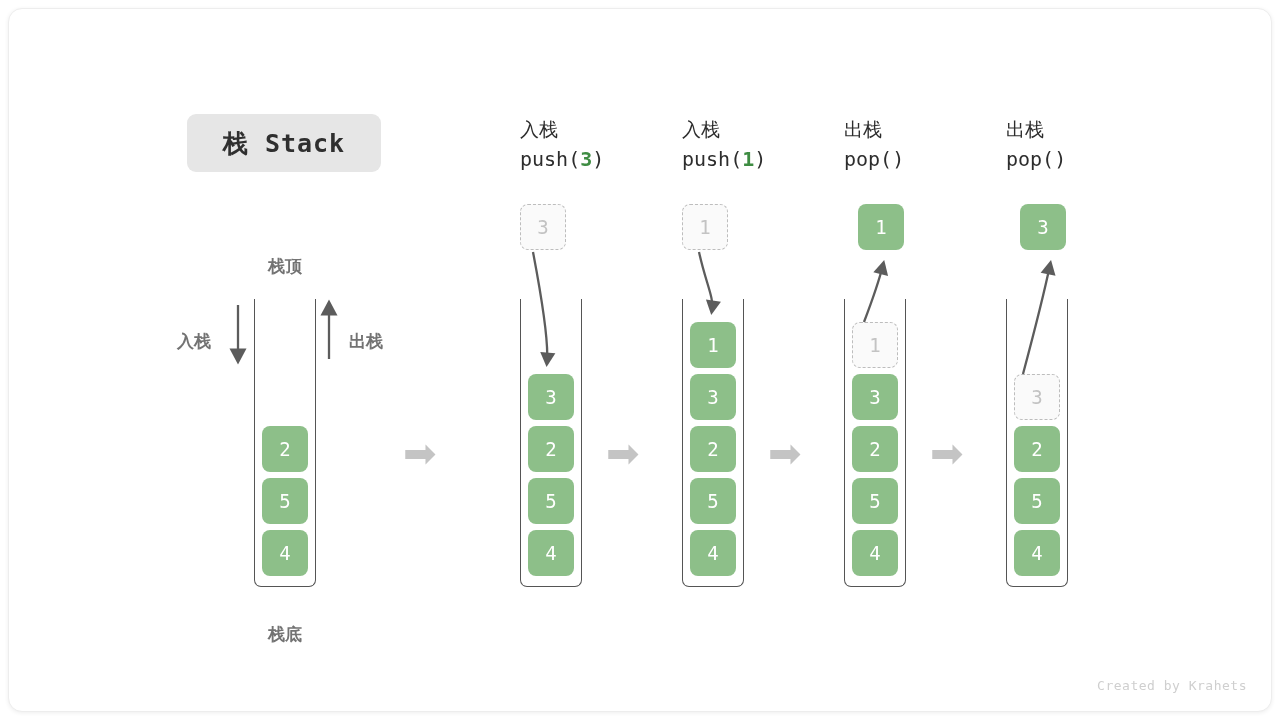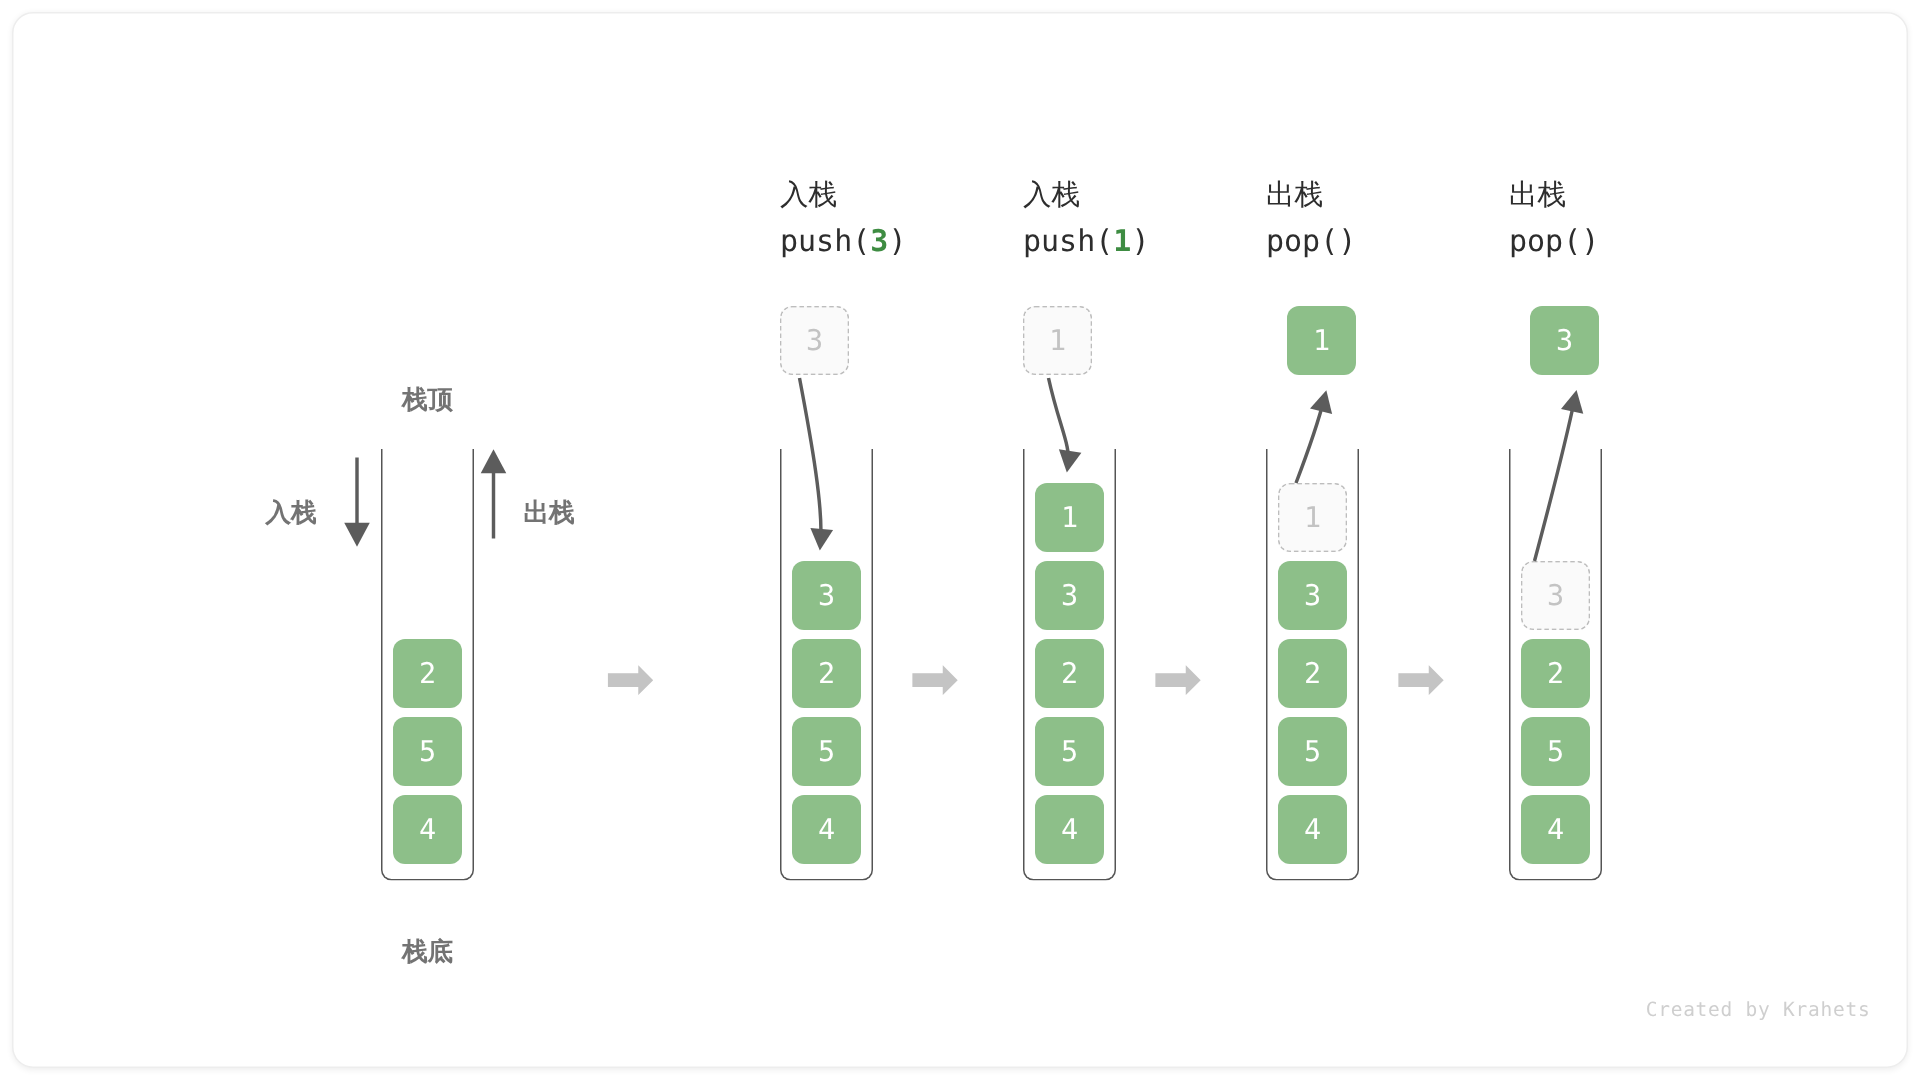--- a/index.html
+++ b/index.html
@@ -126,33 +126,34 @@
     left: 0; top: 0;
     width: 1264px;
     height: 704px;
     pointer-events: none;
   }
 
   
   .footer {
     position: absolute;
     right: 26px;
-    bottom: 32px;
+    bottom: 20px;
     color: #cfcfcf;
     font-size: 13px;
     letter-spacing: 0.5px;
     font-family: "DejaVu Sans Mono", "Liberation Mono", monospace;
   }
 </style>
 </head>
 <body>
 
 <div class="card">
   <div class="stage">
 
+    <div class="title-chip">栈 Stack</div>
 
     <div class="lbl-bold" style="left:259px; top:246px;">栈顶</div>
     <div class="lbl-bold" style="left:259px; top:614px;">栈底</div>
     <div class="lbl-bold" style="left:168px; top:321px;">入栈</div>
     <div class="lbl-bold" style="left:340px; top:321px;">出栈</div>
 
     <div class="stack" style="left:245px; top:290px; height:288px;"></div>
     <div class="node" style="left:253px; top:417px;">2</div>
     <div class="node" style="left:253px; top:469px;">5</div>
     <div class="node" style="left:253px; top:521px;">4</div>

